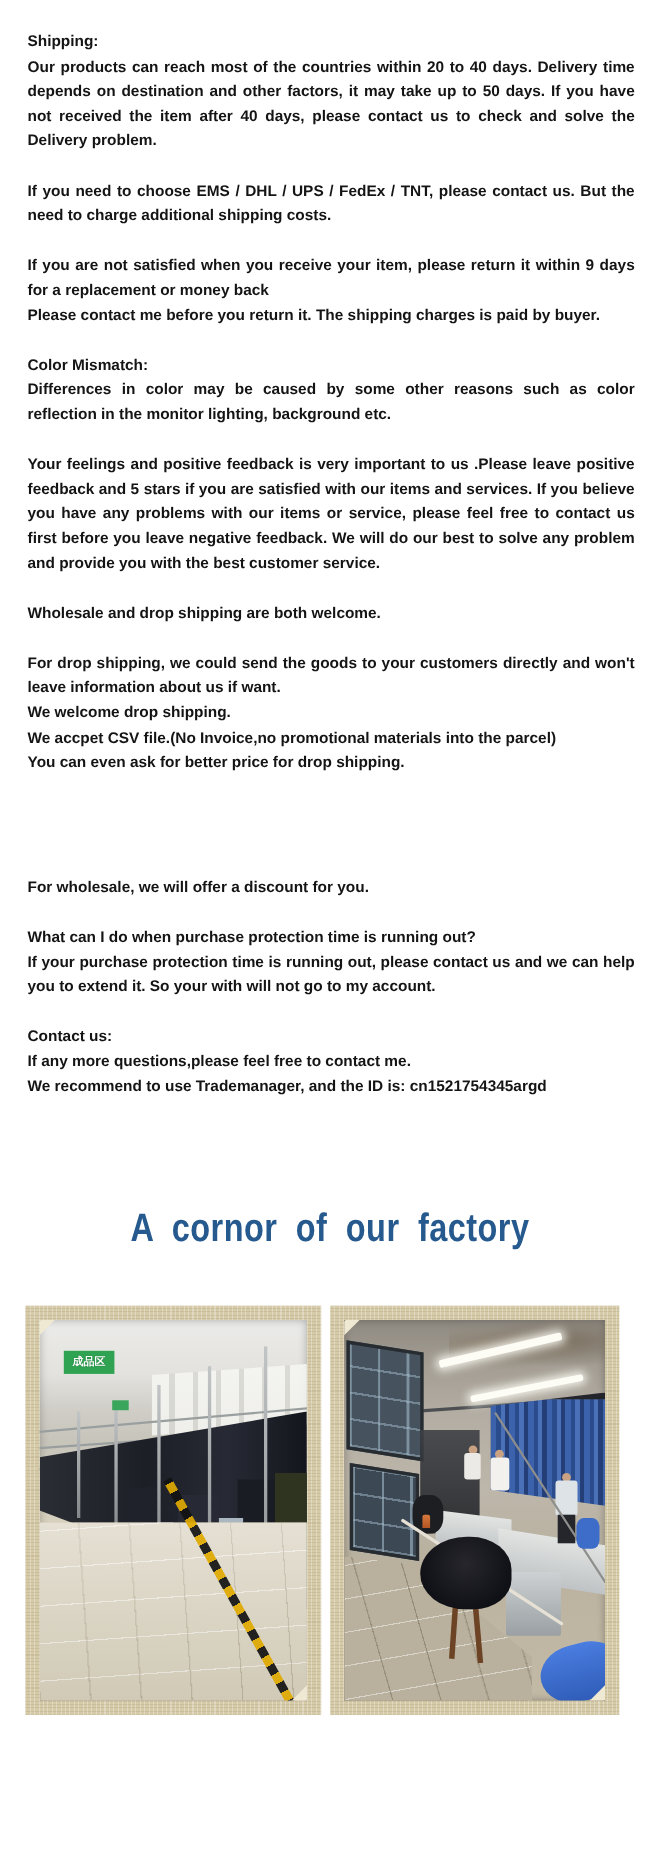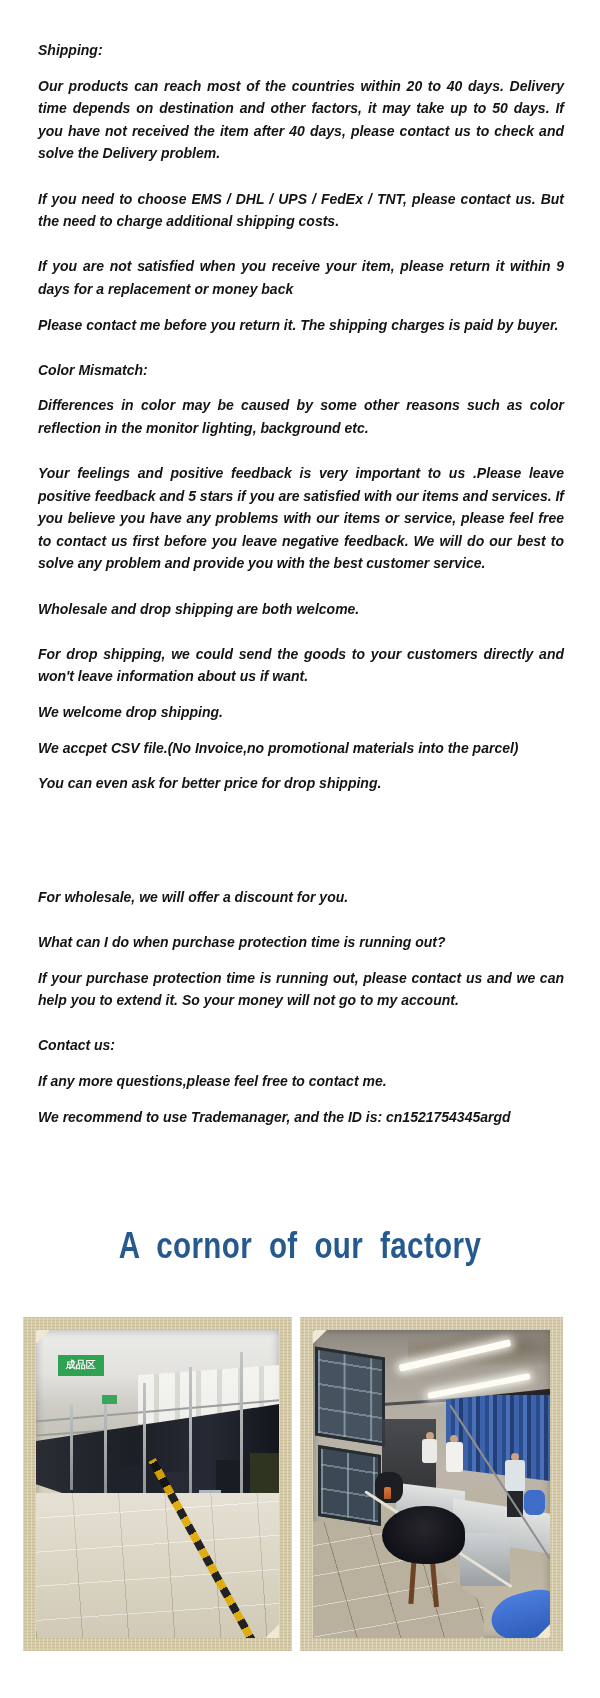--- a/index.html
+++ b/index.html
@@ -8,41 +8,41 @@
   
   .text-block{
     padding:26px 23px 0 25px;
     color:#141414;
     font-weight:bold;
     font-size:14px;
     line-height:22.6px;
   }
   .txt-section{margin:0 0 22.6px 0;}
   .txt-section.gap-large{margin-bottom:91px;}
-  .text-block p{margin:13px;text-align:justify;font-style:italic;}
+  .text-block p{margin:0;text-align:justify;}
   .text-block p.t-heading{text-align:left;}
 
   
   .factory-heading{
     margin:95px 0 0 0;
     text-align:center;
     font-size:36px;
     line-height:46px;
     font-weight:bold;
     letter-spacing:.5px;
     word-spacing:10px;
     transform:scaleX(.82);
     transform-origin:center;
   }
 
   
   .photos-row{display:flex;margin:48px 0 0 23px;gap:8px;}
   .photo-frame{
     box-sizing:border-box;
-    height:334px;
+    height:372px;
     padding:13px;
     background-color:#d6cba9;
     background-image:
       repeating-linear-gradient(90deg, rgba(255,255,255,.28) 0 1px, transparent 1px 4px),
       repeating-linear-gradient(0deg, rgba(120,100,60,.14) 0 1px, transparent 1px 3px);
   }
   .frame-1{width:269px;}
   .frame-2{width:263px;}
   .photo{
     position:relative;width:100%;height:100%;overflow:hidden;
@@ -179,21 +179,21 @@
         <p class="t-para">For drop shipping, we could send the goods to your customers directly and won't leave information about us if want.</p>
         <p class="t-para">We welcome drop shipping.</p>
         <p class="t-para">We accpet CSV file.(No Invoice,no promotional materials into the parcel)</p>
         <p class="t-para">You can even ask for better price for drop shipping.</p>
       </section>
       <section class="txt-section">
         <p class="t-para">For wholesale, we will offer a discount for you.</p>
       </section>
       <section class="txt-section">
         <p class="t-heading">What can I do when purchase protection time is running out?</p>
-        <p class="t-para">If your purchase protection time is running out, please contact us and we can help you to extend it. So your money will not go to my account.</p>
+        <p class="t-para">If your purchase protection time is running out, please contact us and we can help you to extend it. So your with will not go to my account.</p>
       </section>
       <section class="txt-section">
         <p class="t-heading">Contact us:</p>
         <p class="t-para">If any more questions,please feel free to contact me.</p>
         <p class="t-para">We recommend to use Trademanager, and the ID is: cn1521754345argd</p>
       </section>
     </div>
 
   <h1 class="factory-heading" id="factory-heading" style="color: rgb(38, 90, 142);">A cornor of our factory</h1>
 

